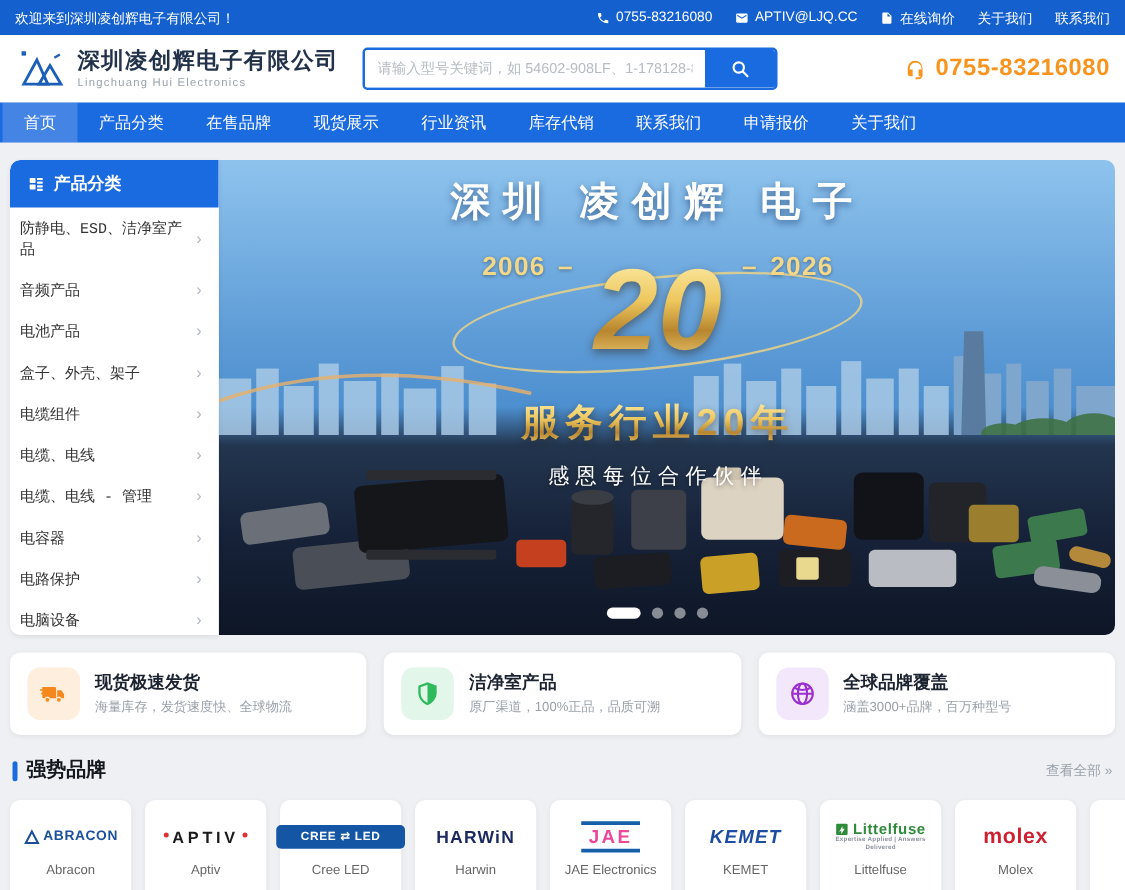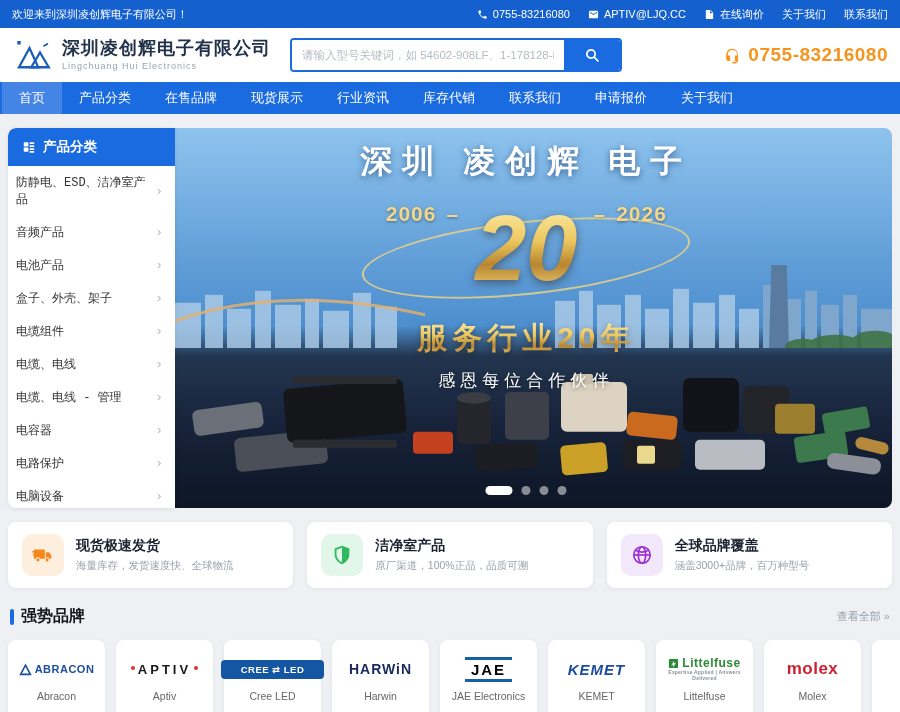--- a/index.html
+++ b/index.html
@@ -383,21 +383,21 @@
         <span class="logo-pill" style="background: rgb(20, 85, 164);">CREE ⇄ LED</span>
       </div>
     <div class="brand-name">Cree LED</div>
   </div>
   <div class="brand-card">
     <div class="brand-logo logo-harwin" style="color: rgb(27, 42, 94);">HARWiN</div>
     <div class="brand-name">Harwin</div>
   </div>
   <div class="brand-card">
     <div class="brand-logo">
-        <span class="logo-bars" style="color: #000000;">JAE</span>
+        <span class="logo-bars" style="color: #ec4899;">JAE</span>
       </div>
     <div class="brand-name">JAE Electronics</div>
   </div>
   <div class="brand-card">
     <div class="brand-logo logo-kemet" style="color: rgb(28, 77, 160);">KEMET</div>
     <div class="brand-name">KEMET</div>
   </div>
   <div class="brand-card">
     <div class="brand-logo logo-lf-wrap">
       <div class="logo-lf" style="color: rgb(46, 139, 58);">

